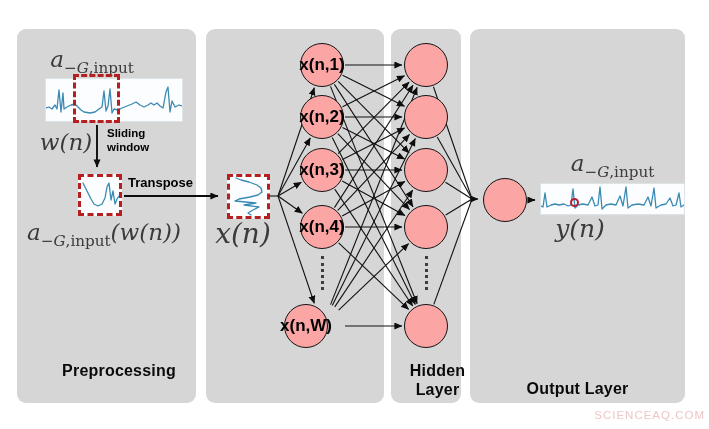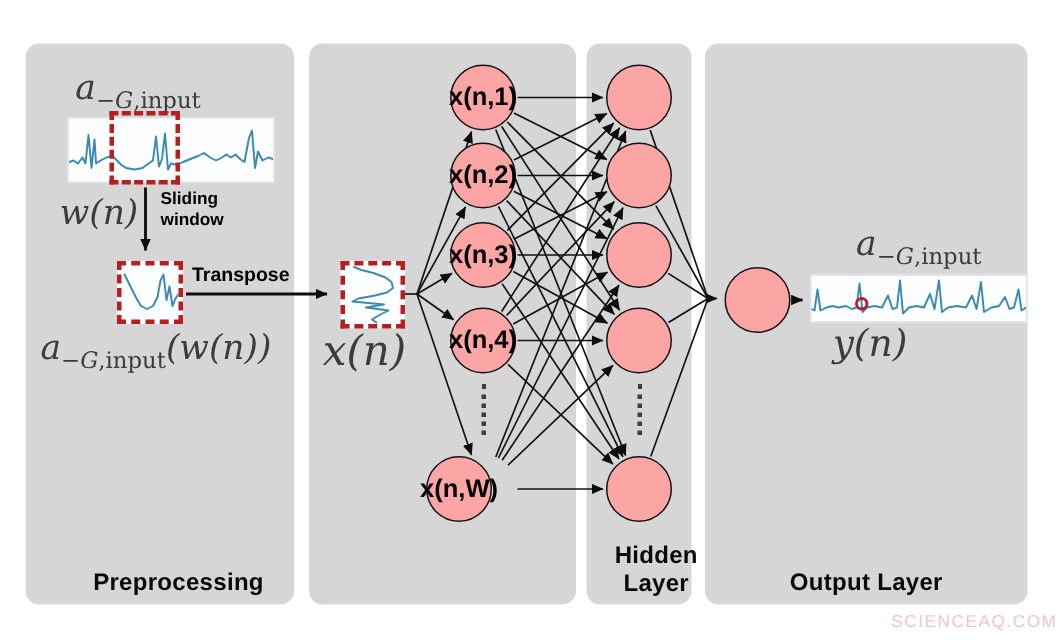--- a/index.html
+++ b/index.html
@@ -148,21 +148,21 @@
       <polyline class="wave" points="2,6 4,10 7,16 10,22 13,27 17,29 21,27 24,21 26,10 28,6 30,23 32,14 34,27 36,22 38,19"></polyline>
     </svg>
   </div>
 
   <div class="smallbold" style="left:128px;top:176px;font-size:13px;">Transpose</div>
 
   <div class="math" style="left:12px;top:219px;width:184px;font-size:23px;">
     <span class="mi">a</span><sub><span>−</span><span class="mi">G</span><span>,input</span></sub><span class="mi">(w(n))</span>
   </div>
 
-  <div class="panel-title" style="left:17px;top:380px;width:204px;">Preprocessing</div>
+  <div class="panel-title" style="left:17px;top:362px;width:204px;">Preprocessing</div>
 
   <div class="dashedplot" style="left:227px;top:174px;width:43px;height:45px;">
     <svg width="37" height="39" viewBox="0 0 37 39">
       <polyline class="wave" points="6,1 11,3 19,5 27,8 31,11 32,15 28,18 20,20 9,22 5,24 26,26 14,28 29,30 23,33 18,36 21,38"></polyline>
     </svg>
   </div>
 
   <div class="math" style="left:210px;top:217px;width:66px;font-size:28px;">
     <span class="mi">x(n)</span>
   </div>

